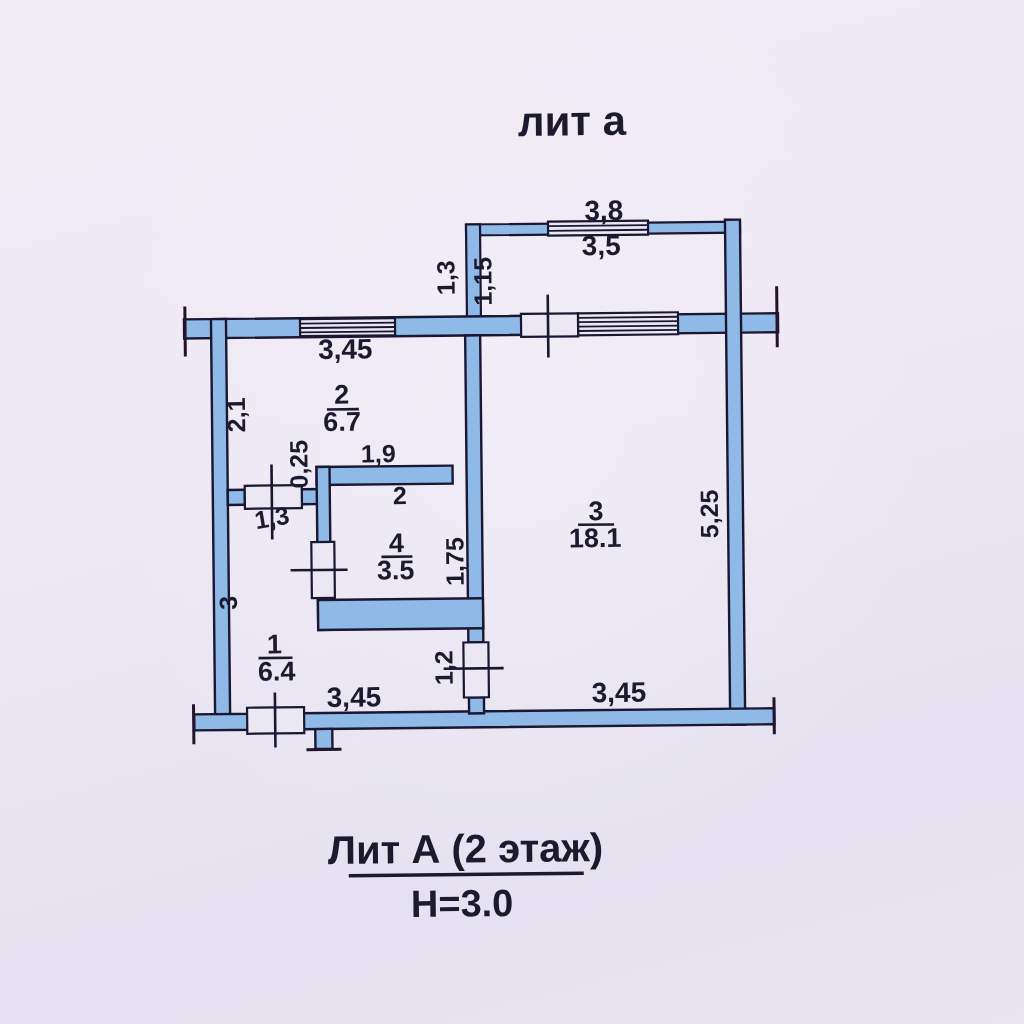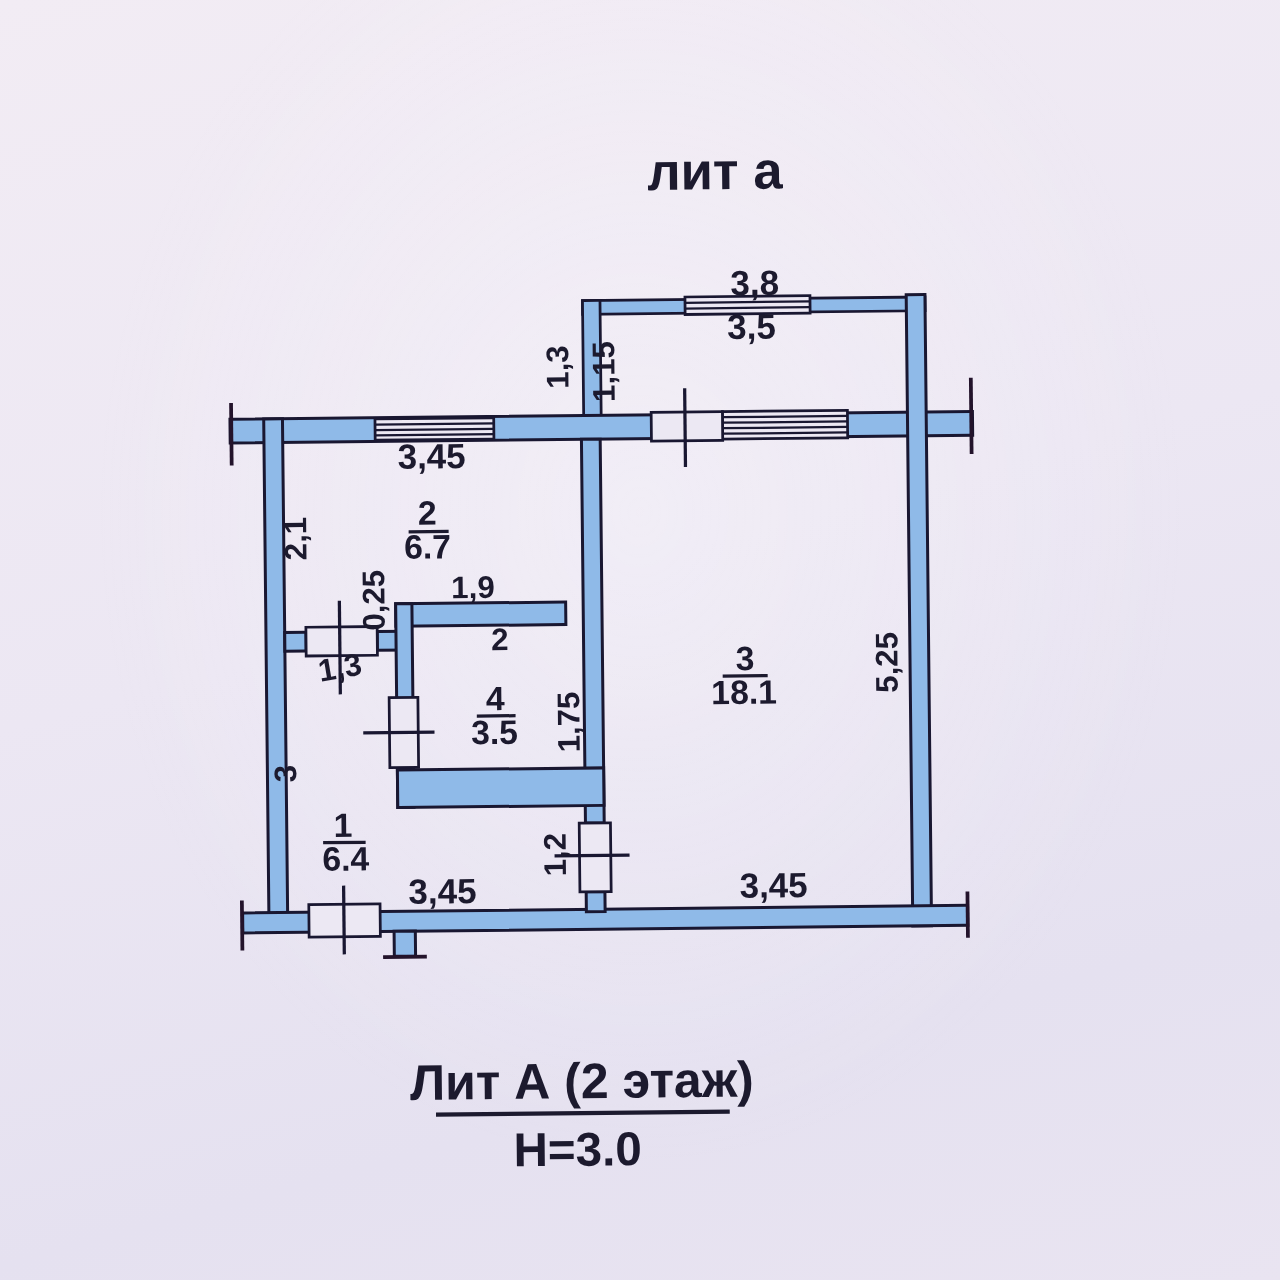--- a/index.html
+++ b/index.html
@@ -11,21 +11,20 @@
     font-family: "Liberation Sans", sans-serif;
   }
   body {
     background:
       radial-gradient(ellipse at 50% 40%, rgba(255,255,255,0.25), rgba(0,0,0,0) 60%),
       linear-gradient(165deg, #f2ecf4 0%, #ece7f3 45%, #e5e1f0 78%, #e9e4f1 100%);
   }
   #plan-wrap {
     position: absolute;
     inset: 0;
-    margin-top: 16px;
   }
   svg { display: block; }
   .wall      { fill: #8fbae8; stroke: #191731; stroke-width: 2.4; }
   .wallthin  { fill: #8fbae8; stroke: #191731; stroke-width: 2.2; }
   .opening   { fill: #ece8f3; stroke: #191731; stroke-width: 2.2; }
   .winline   { stroke: #191731; stroke-width: 1.8; fill: none; }
   .tick      { stroke: #23132b; stroke-width: 3; fill: none; }
   .doorline  { stroke: #191731; stroke-width: 2.6; fill: none; }
   .fracline  { stroke: #1c1a2e; stroke-width: 2.6; fill: none; }
   text {

